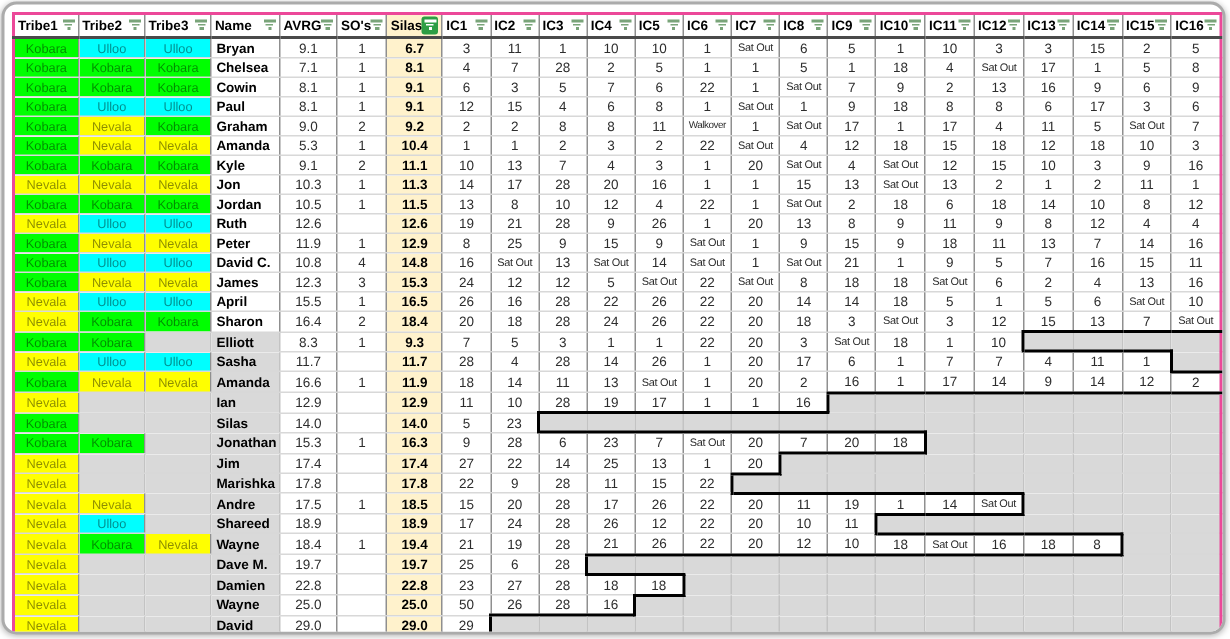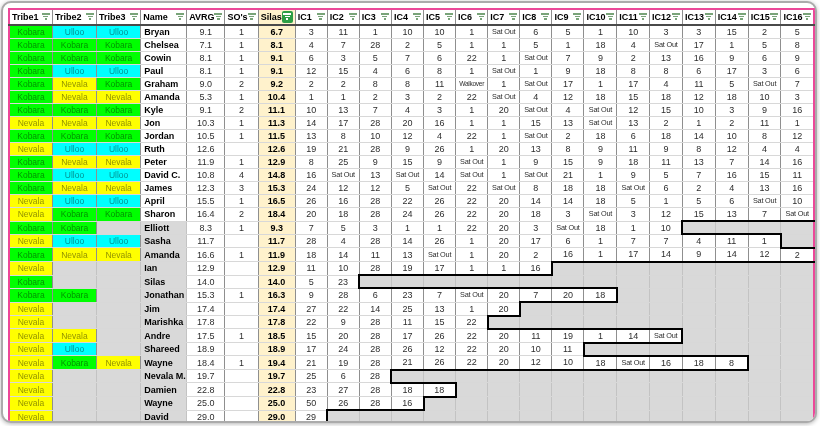--- a/index.html
+++ b/index.html
@@ -959,21 +959,21 @@
           <td class="bk-b bk-t">16</td>
           <td class="bk-b bk-t">18</td>
           <td class="bk-r bk-b bk-t">8</td>
           <td class="gray"></td>
           <td class="gray"></td>
         </tr>
         <tr>
           <td class="tribe" style="background: rgb(255, 255, 0);">Nevala</td>
           <td class="tribe gray"></td>
           <td class="tribe gray"></td>
-          <td class="name gray">Nevala M.</td>
+          <td class="name gray">Dave M.</td>
           <td class="avrg">19.7</td>
           <td class="sos"></td>
           <td class="rank">19.7</td>
           <td>25</td>
           <td>6</td>
           <td class="bk-r">28</td>
           <td class="gray"></td>
           <td class="gray"></td>
           <td class="gray"></td>
           <td class="gray"></td>

